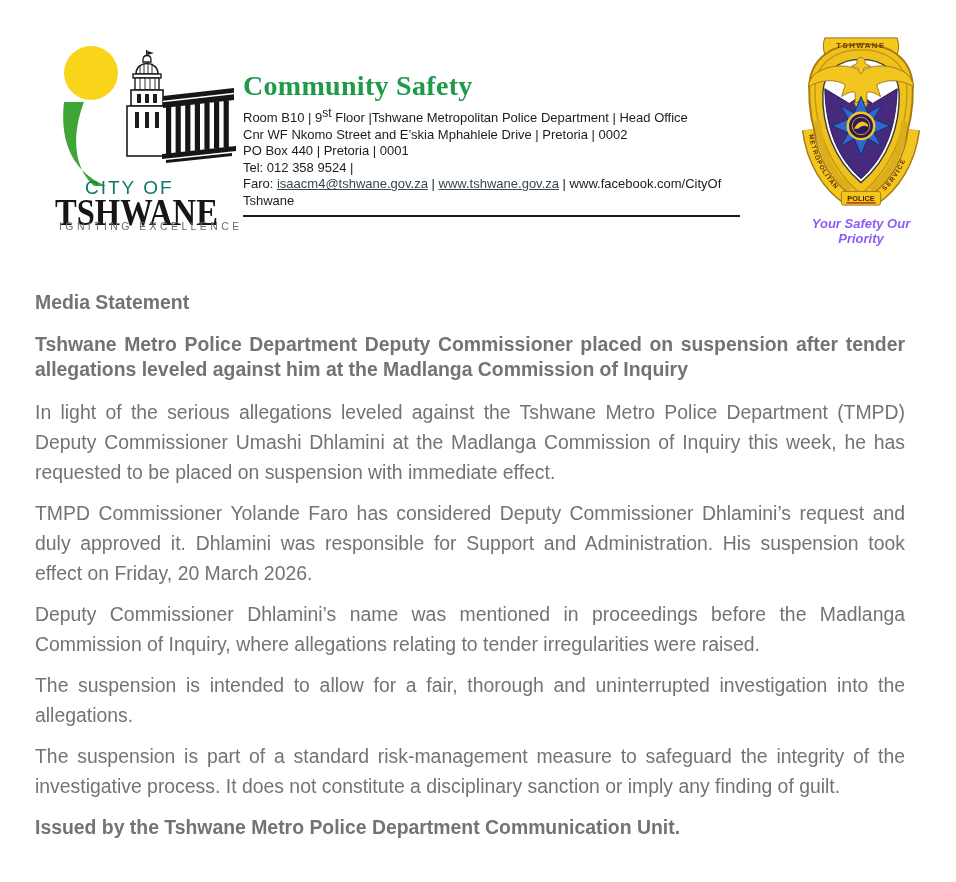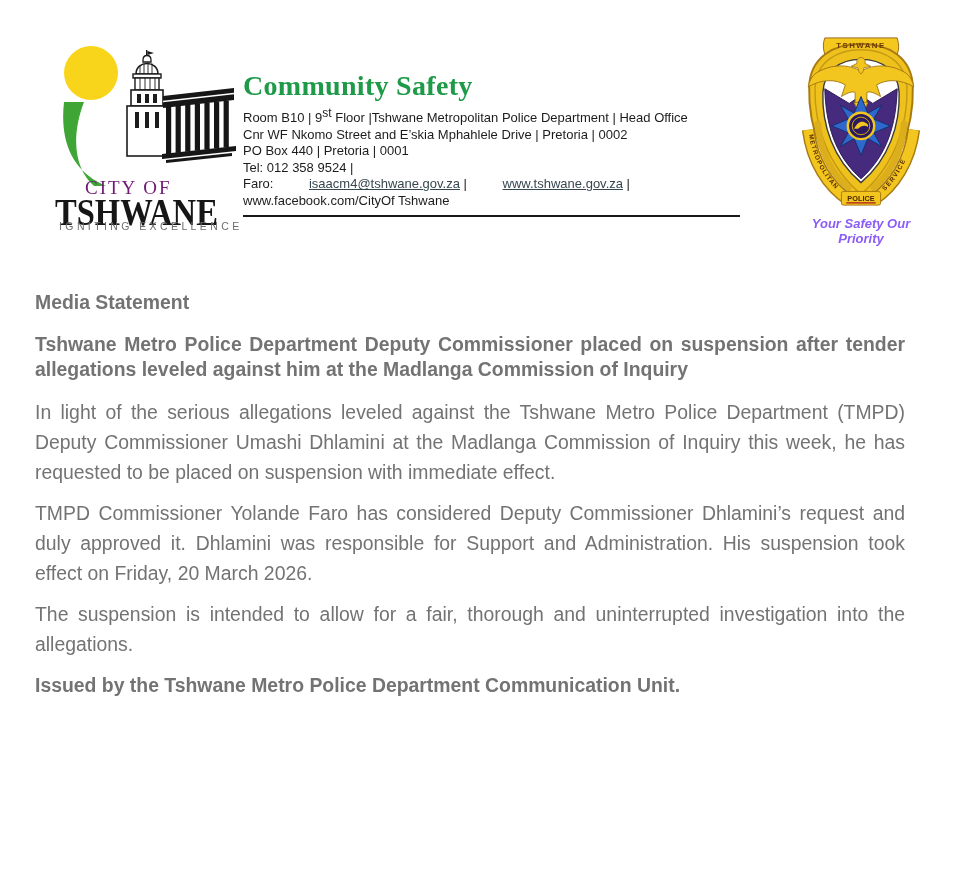--- a/index.html
+++ b/index.html
@@ -7,22 +7,22 @@
     position:relative; width:956px; height:882px; background:#ffffff;
     overflow:hidden; font-family:"Liberation Sans", sans-serif; color:#000;
   }
 
   
   .letterhead { position:absolute; left:0; top:0; width:956px; height:262px; }
 
   .logo { position:absolute; left:38px; top:36px; width:205px; height:212px; }
   .logo svg { position:absolute; left:0; top:0; }
   .logo-cityof {
-    position:absolute; left:47px; top:141px; font-family:Liberation Serif, serif;
-    font-size:19px; letter-spacing:2px; color:#701a75; white-space:nowrap;text-align:center;
+    position:absolute; left:47px; top:141px; font-family:Liberation Sans, sans-serif;
+    font-size:19px; letter-spacing:2px; color:#0f766e; white-space:nowrap;text-align:center;
   }
   .logo-name {
     position:absolute; left:17px; top:155px; font-family:"Liberation Serif", serif;
     font-size:37px; font-weight:700; color:#161616; white-space:nowrap;
     transform:scaleX(.88); transform-origin:0 0;
   }
   .logo-tagline {
     position:absolute; left:21px; top:184px; font-size:10.5px; letter-spacing:3.4px;
     color:#6e6e6e; white-space:nowrap;
   }
@@ -34,21 +34,21 @@
   }
   .dept {
     font-family:"Liberation Serif", serif; font-size:28px; font-weight:600;
     color:#141414; line-height:32px; margin:0 0 16px; letter-spacing:.2px;
   }
   .contact {
     font-size:13px; line-height:16.5px; color:#1c1c1c;
     padding-bottom:6px; border-bottom:2px solid #1a1a1a;
   }
   .contact sup { font-size:12px; }
-  .link { color:#37474f; text-decoration:underline; cursor:pointer;margin-left:32px; }
+  .link { color:#37474f; text-decoration:underline; cursor:pointer; }
 
   .badge-wrap { position:absolute; left:790px; top:34px; width:142px; text-align:center; }
   .motto { margin-top:2px; font-size:13px; font-weight:700; font-style:italic; color:#8b5cf6; }
 
   
   .doc {
     position:absolute; left:35px; top:262px; width:870px; padding-top:25px;
   }
   .doc p {
     margin:0 0 11px; font-size:19.4px; line-height:30px; text-align:justify; color:#737373;
@@ -169,17 +169,19 @@
       <div class="motto">Your Safety Our Priority</div>
     </div>
 
   </header>
 
   <main class="doc">
     <p class="b">Media Statement</p>
     <p class="b headline">Tshwane Metro Police Department Deputy Commissioner placed on suspension after tender allegations leveled against him at the Madlanga Commission of Inquiry</p>
     <p>In light of the serious  allegations leveled against the Tshwane Metro Police Department (TMPD) Deputy Commissioner Umashi Dhlamini at the Madlanga Commission of Inquiry this week, he has requested to be placed on suspension with immediate effect.</p>
     <p>TMPD Commissioner Yolande Faro has  considered Deputy Commissioner Dhlamini’s request and duly approved it. Dhlamini was responsible for Support and Administration. His suspension took effect on Friday, 20 March 2026.</p>
+    <p>Deputy Commissioner Dhlamini’s name was mentioned in proceedings before the Madlanga Commission of Inquiry, where allegations relating to tender irregularities were raised.</p>
     <p>The suspension is intended to allow for a fair, thorough and uninterrupted investigation into the allegations.</p>
+    <p>The suspension is part of a standard risk-management measure to safeguard the integrity of the investigative process. It does not constitute a disciplinary sanction or imply any finding of guilt.</p>
     <p class="b last">Issued by the Tshwane Metro Police Department Communication Unit.</p>
   </main>
 
 </div>
 
 </body></html>

